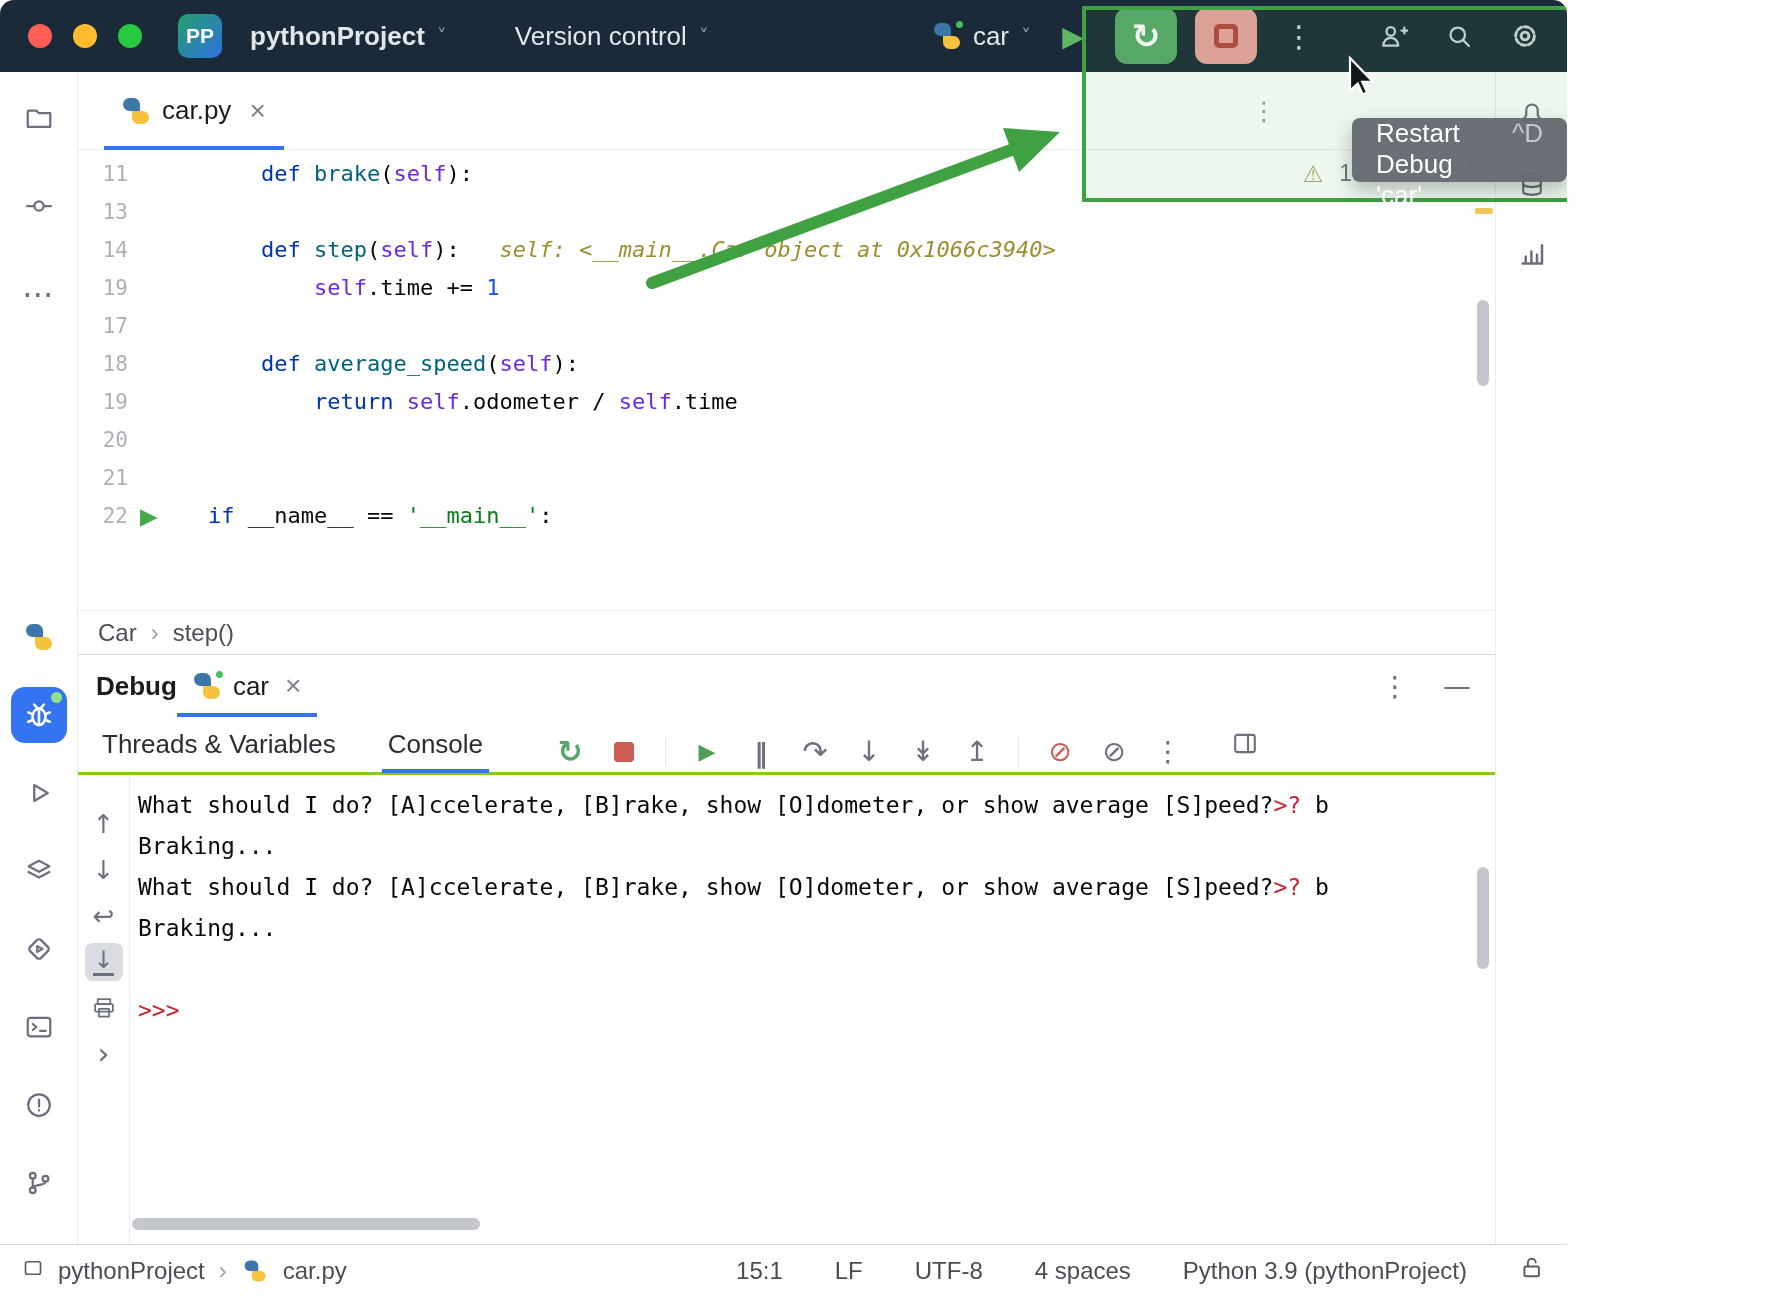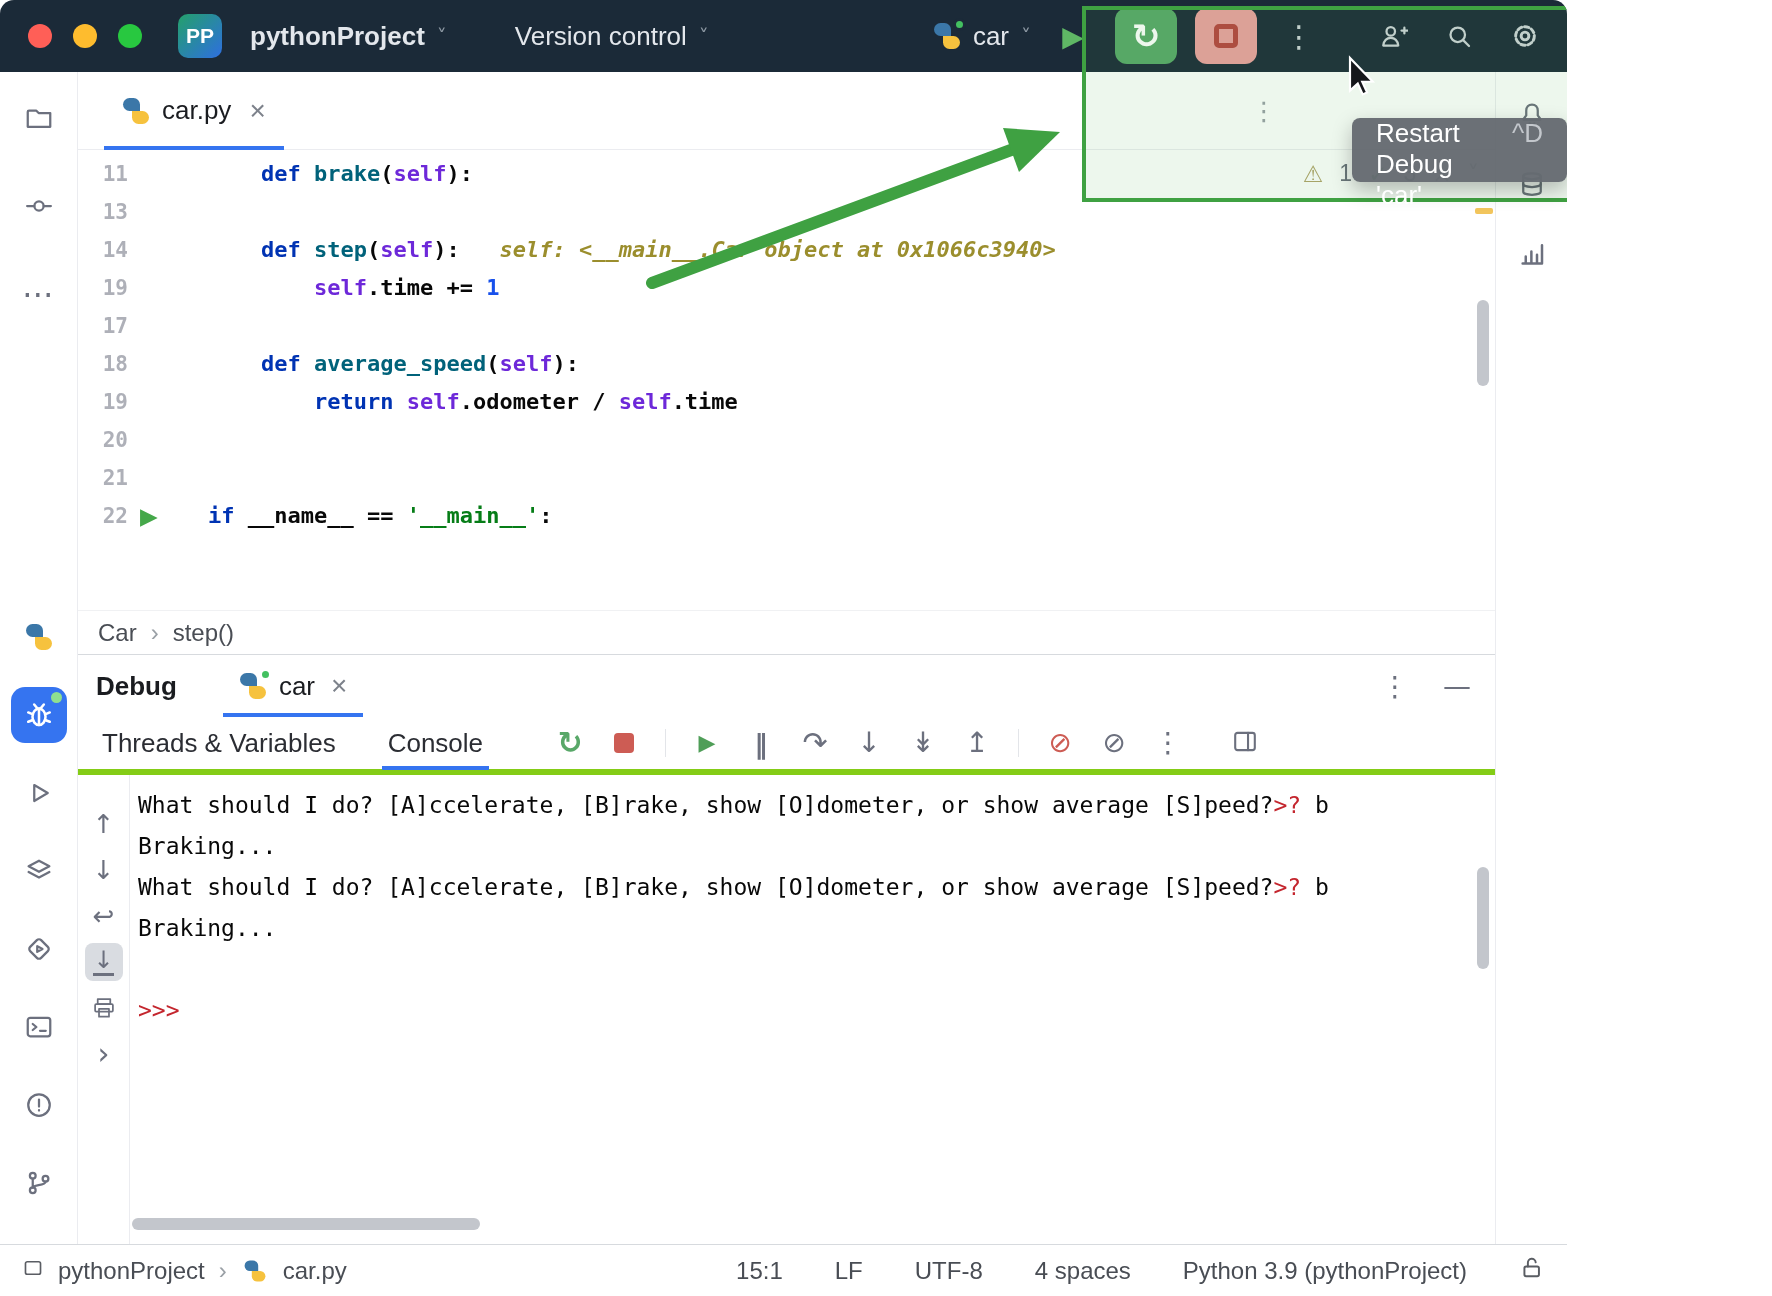--- a/index.html
+++ b/index.html
@@ -51,21 +51,21 @@
 
   
   .tabbar{flex:0 0 78px;height:78px;border-bottom:1px solid #ebecf0;display:flex;align-items:center;padding-left:26px;position:relative;}
   .tab{display:flex;align-items:center;gap:12px;font-size:26px;color:#1a1c20;height:100%;padding:0 18px;position:relative;}
   .tab.active:after{content:"";position:absolute;left:0;right:0;bottom:-1px;height:4px;background:#3574f0;}
   .tab .close{color:#7d828b;font-size:28px;margin-left:6px;}
   .tab-kebab{position:absolute;right:218px;top:50%;transform:translateY(-50%);color:#9aa0a8;font-size:26px;font-family:"DejaVu Sans",sans-serif;}
 
   
   .editor{flex:0 0 460px;height:460px;position:relative;padding-top:5px;font-family:"DejaVu Sans Mono",monospace;font-size:22px;}
-  .code-row{display:flex;height:38px;line-height:38px;white-space:pre;font-weight:bold;}
+  .code-row{display:flex;height:38px;line-height:38px;white-space:pre;}
   .gutter{flex:0 0 130px;display:flex;}
   .lnum{flex:0 0 50px;text-align:right;color:#aeb0b8;font-size:21px;}
   .lnum.bp{display:flex;justify-content:flex-end;align-items:center;}
   .bp-dot{width:22px;height:22px;border-radius:50%;background:#e35252;display:inline-block;}
   .gmark{flex:1;padding-left:12px;display:flex;align-items:center;}
   .run-tri{color:#45a84a;font-size:23px;font-family:"DejaVu Sans",sans-serif;}
   .code-text{flex:1;color:#080808;}
   .tk-kw{color:#0033b3;}.tk-fn{color:#00627a;}.tk-slf{color:#6d28d9;}
   .tk-num{color:#1750eb;}.tk-str{color:#067d17;}.tk-pl{color:#080808;}
   .tk-hint{color:#9b8e2d;font-style:italic;}
@@ -79,27 +79,27 @@
   .editor .vscroll{top:150px;height:86px;}
   .stripe-mark{position:absolute;right:2px;top:58px;width:18px;height:6px;background:#f2c55c;border-radius:2px;}
 
   
   .breadcrumbs{flex:0 0 44px;height:44px;display:flex;align-items:center;gap:14px;padding-left:20px;font-size:24px;color:#494d54;border-top:1px solid #f0f1f3;}
   .bc-sep{color:#9aa0a6;}
 
   
   .debug-panel{flex:1;display:flex;flex-direction:column;border-top:1px solid #d7dade;min-height:0;}
   .debug-header{flex:0 0 62px;height:62px;display:flex;align-items:center;padding:0 24px 0 18px;}
-  .debug-title{font-size:26px;font-weight:700;color:#1a1c20;margin-right:46px;}
+  .debug-title{font-size:26px;font-weight:700;color:#1a1c20;}
   .session-tab{display:flex;align-items:center;gap:12px;font-size:26px;color:#1a1c20;height:100%;padding:0 16px;position:relative;}
   .session-tab:after{content:"";position:absolute;left:0;right:0;bottom:0;height:4px;background:#3574f0;}
   .session-tab .close{color:#7d828b;font-size:28px;margin-left:4px;}
   .dh-spacer{flex:1;}
   .dh-icon{color:#6c707e;font-size:28px;margin-left:34px;font-family:"DejaVu Sans",sans-serif;background:none;border:none;}
-  .debug-toolbar{flex:0 0 58px;height:58px;display:flex;align-items:center;border-bottom:6px solid #84cc16;padding-left:20px;position:relative;}
+  .debug-toolbar{flex:0 0 58px;height:58px;display:flex;align-items:flex-end;border-bottom:3px solid #84cc16;padding-left:20px;position:relative;}
   .dtab{font-size:26px;color:#2b2d33;height:100%;display:flex;align-items:center;padding:0 4px;margin-right:44px;position:relative;background:none;border:none;font-family:inherit;}
   .dtab.active:after{content:"";position:absolute;left:-2px;right:-2px;bottom:-1px;height:4px;background:#3574f0;}
   .dt-icons{display:flex;align-items:center;gap:12px;margin-left:18px;}
   .dt-btn{width:42px;height:40px;display:flex;align-items:center;justify-content:center;border:none;background:none;border-radius:8px;}
   .dt-sep{width:1px;height:28px;background:#e3e5e9;margin:0 8px;}
   .stop-glyph{width:20px;height:20px;background:#cd5c54;border-radius:4px;display:inline-block;}
   .layout-btn{position:absolute;right:236px;top:50%;transform:translateY(-50%);background:none;border:none;}
 
   
   .console-wrap{flex:1;display:flex;position:relative;min-height:0;}

